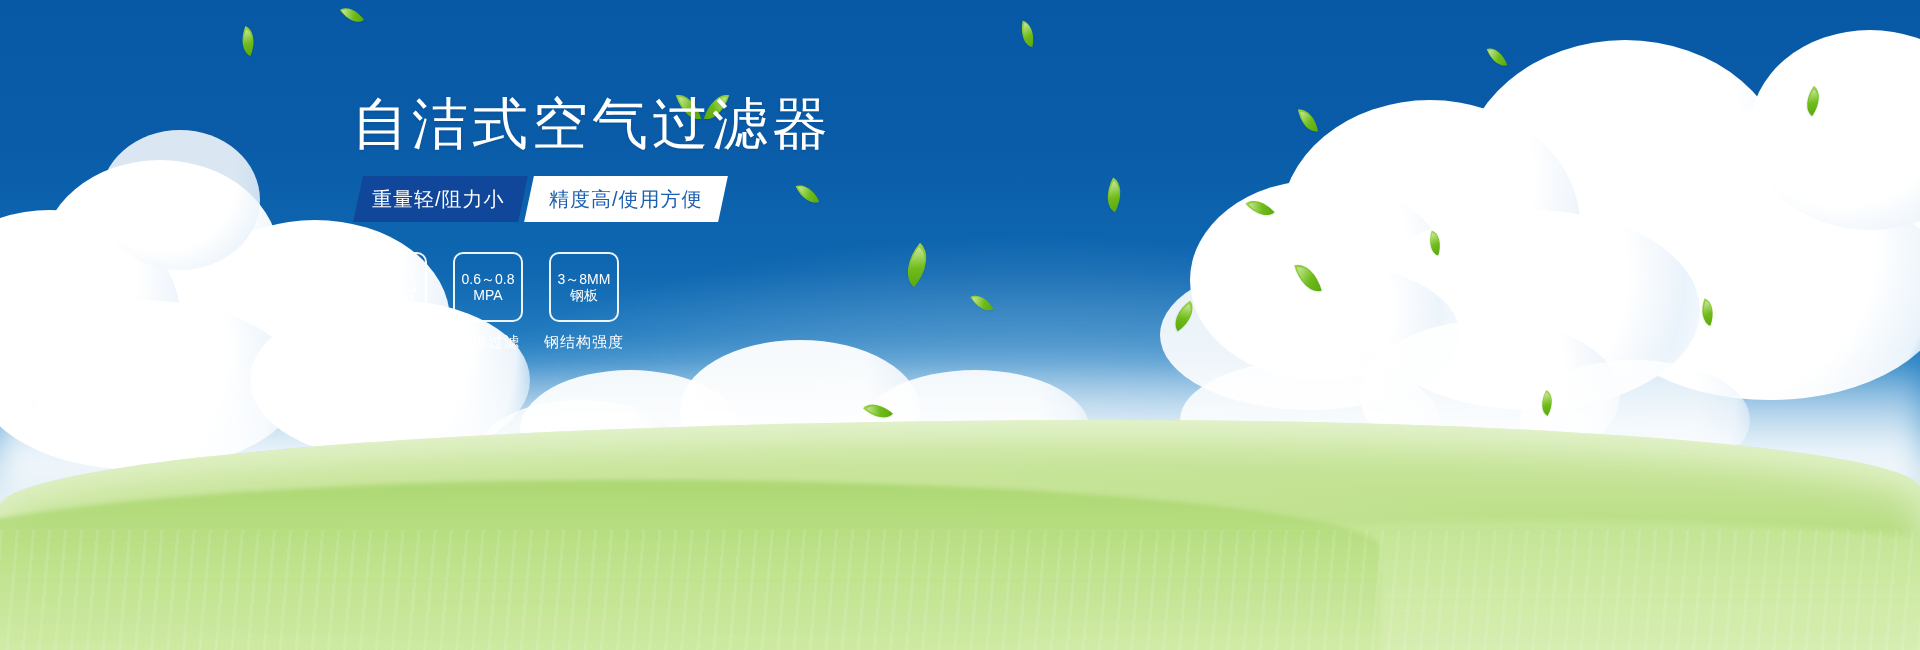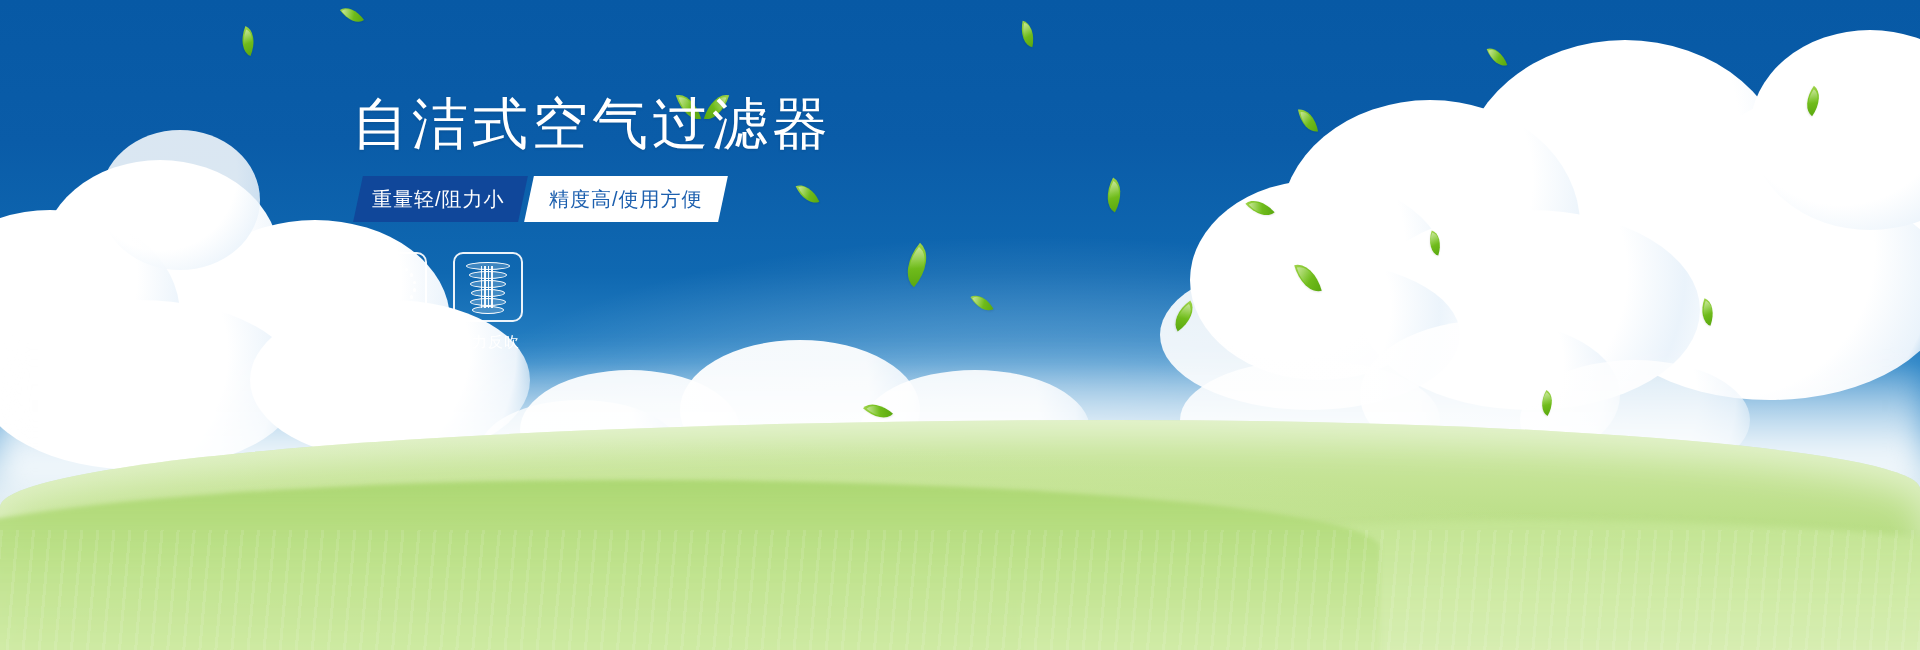--- a/index.html
+++ b/index.html
@@ -249,33 +249,33 @@
             <div class="gdot" style="left:16.6px;top:44.7px;"></div>
             <div class="gdot" style="left:32.6px;top:44.7px;"></div>
             <div class="gneedle"></div>
             <div class="gno">NO</div>
             <div class="goff">OFF</div>
           </div>
         </div>
         <div class="flabel">控制仪</div>
       </div>
 
-
       <div class="feature">
         <div class="fbox">
-          <div class="coil">
-            <div class="stem"></div>
-            <div class="ring" style="top:0px;width:42px;"></div>
-            <div class="ring" style="top:9px;width:36px;"></div>
-            <div class="ring" style="top:18px;width:34px;"></div>
-            <div class="ring" style="top:27px;width:32px;"></div>
-            <div class="ring" style="top:36px;width:34px;"></div>
-            <div class="ring" style="top:44px;width:30px;"></div>
-          </div>
+          <div class="fbox-txt">0.6～0.8</div>
+          <div class="fbox-txt">MPA</div>
         </div>
-        <div class="flabel">强力反吹</div>
-      </div>
-
+        <div class="flabel">二级过滤</div>
+      </div>
+
+
+      <div class="feature">
+        <div class="fbox">
+          <div class="fbox-txt">3～8MM</div>
+          <div class="fbox-txt">钢板</div>
+        </div>
+        <div class="flabel">钢结构强度</div>
+      </div>
 
 
     </div>
   </div>
 </div>
 
 </body></html>

